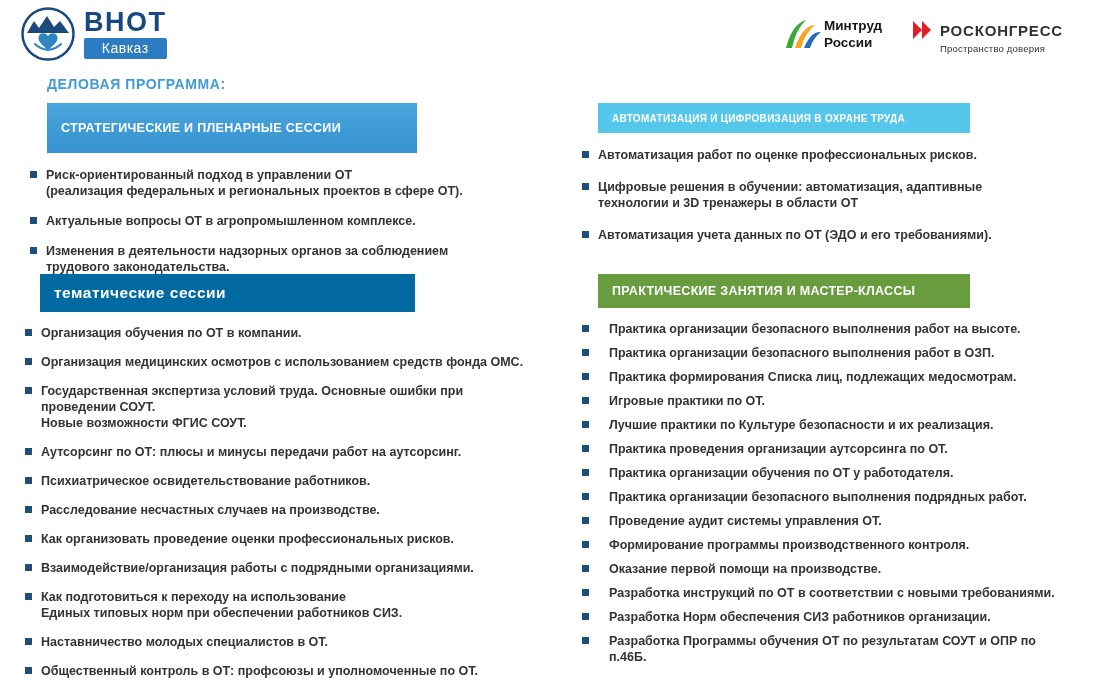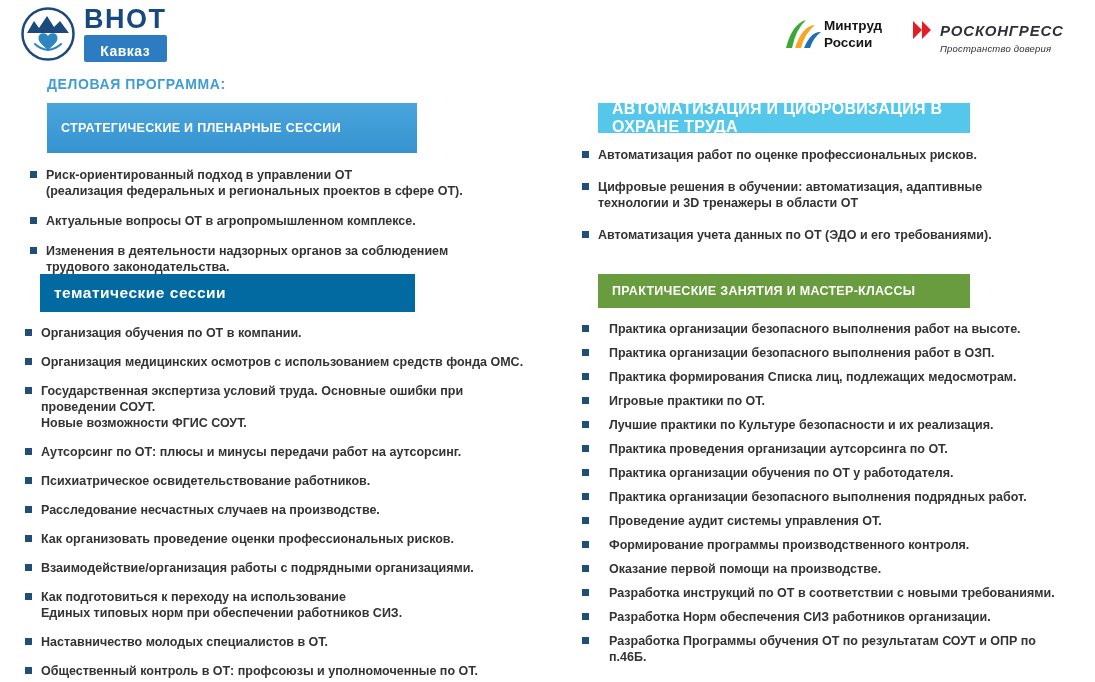--- a/index.html
+++ b/index.html
@@ -4,47 +4,47 @@
 <style>
   * { margin:0; padding:0; box-sizing:border-box; }
   html,body { background:#ffffff; }
   body { font-family:"Liberation Sans","DejaVu Sans",sans-serif; }
   .page { position:relative; width:1095px; height:682px; background:#ffffff; overflow:hidden; }
 
   
   .vnot { position:absolute; left:20px; top:6px; display:flex; align-items:center; gap:8px; }
   .vnot-text { display:flex; flex-direction:column; align-items:flex-start; }
   .vnot-name { font-size:27px; font-weight:bold; color:#17497e; letter-spacing:1.5px; line-height:1; }
-  .vnot-region { margin-top:2px; background:#2d7cc1; color:#fff; font-size:14px; font-weight:bold;
-                 padding:8px 10px 3px; border-radius:2px; letter-spacing:0.5px; align-self:stretch; text-align:center; }
+  .vnot-region { margin-top:2px; background:#2d7cc1; color:#fff; font-size:14px; font-weight:normal;
+                 padding:2px 10px 3px; border-radius:2px; letter-spacing:0.5px; align-self:stretch; text-align:center; }
 
   .mintrud { position:absolute; left:783px; top:16px; display:flex; align-items:center; gap:1px; }
   .mintrud-text { font-size:13.5px; font-weight:bold; color:#151515; line-height:1.25; }
 
-  .rosc { position:absolute; left:912px; top:20px;font-style:italic; }
+  .rosc { position:absolute; left:912px; top:20px; }
   .rosc-row { display:flex; align-items:center; gap:7px; }
   .rosc-name { font-size:15px; font-weight:bold; color:#30303a; letter-spacing:0.8px; }
   .rosc-tagline { font-size:9.5px; color:#30303a; margin:3px 0 0 28px; letter-spacing:0.2px; }
 
   
   .page-title { position:absolute; left:47px; top:76px; font-size:14px; font-weight:bold;
                 color:#3f9cd7; letter-spacing:0.6px; }
 
   
   .sec { position:absolute; }
   .sec-strategic  { left:30px;  top:103px; width:482px; }
   .sec-automation { left:582px; top:103px; width:482px; }
   .sec-thematic   { left:25px;  top:274px; width:515px; }
   .sec-practical  { left:582px; top:274px; width:482px; }
 
   .bar { display:flex; align-items:center; color:#fff; font-weight:bold; padding-left:14px;
          letter-spacing:0.3px; }
   .bar-blue  { margin-left:17px; width:370px; height:50px; font-size:12.5px;
                background:linear-gradient(180deg,#4aa5dc,#3693d0); }
-  .bar-cyan  { margin-left:16px; width:372px; height:30px; font-size:16px;  background:#55c7ea; }
+  .bar-cyan  { margin-left:16px; width:372px; height:30px; font-size:10px;  background:#55c7ea; }
   .bar-gray  { margin-left:15px; width:375px; height:38px; font-size:15.5px; background:#0369a1; letter-spacing:0.5px; }
   .bar-green { margin-left:16px; width:372px; height:34px; font-size:12.5px; background:#699c3e; }
 
   ul.item-list { list-style:none; margin-top:13px; }
   .sec-strategic ul.item-list, .sec-automation ul.item-list { margin-top:14px; }
 
   li.item { display:flex; align-items:flex-start; gap:9px; font-size:12.5px; font-weight:bold;
             color:#333333; line-height:16px; }
   .sec-strategic  li.item { margin-bottom:14px; }
   .sec-automation li.item { margin-bottom:16px; }

